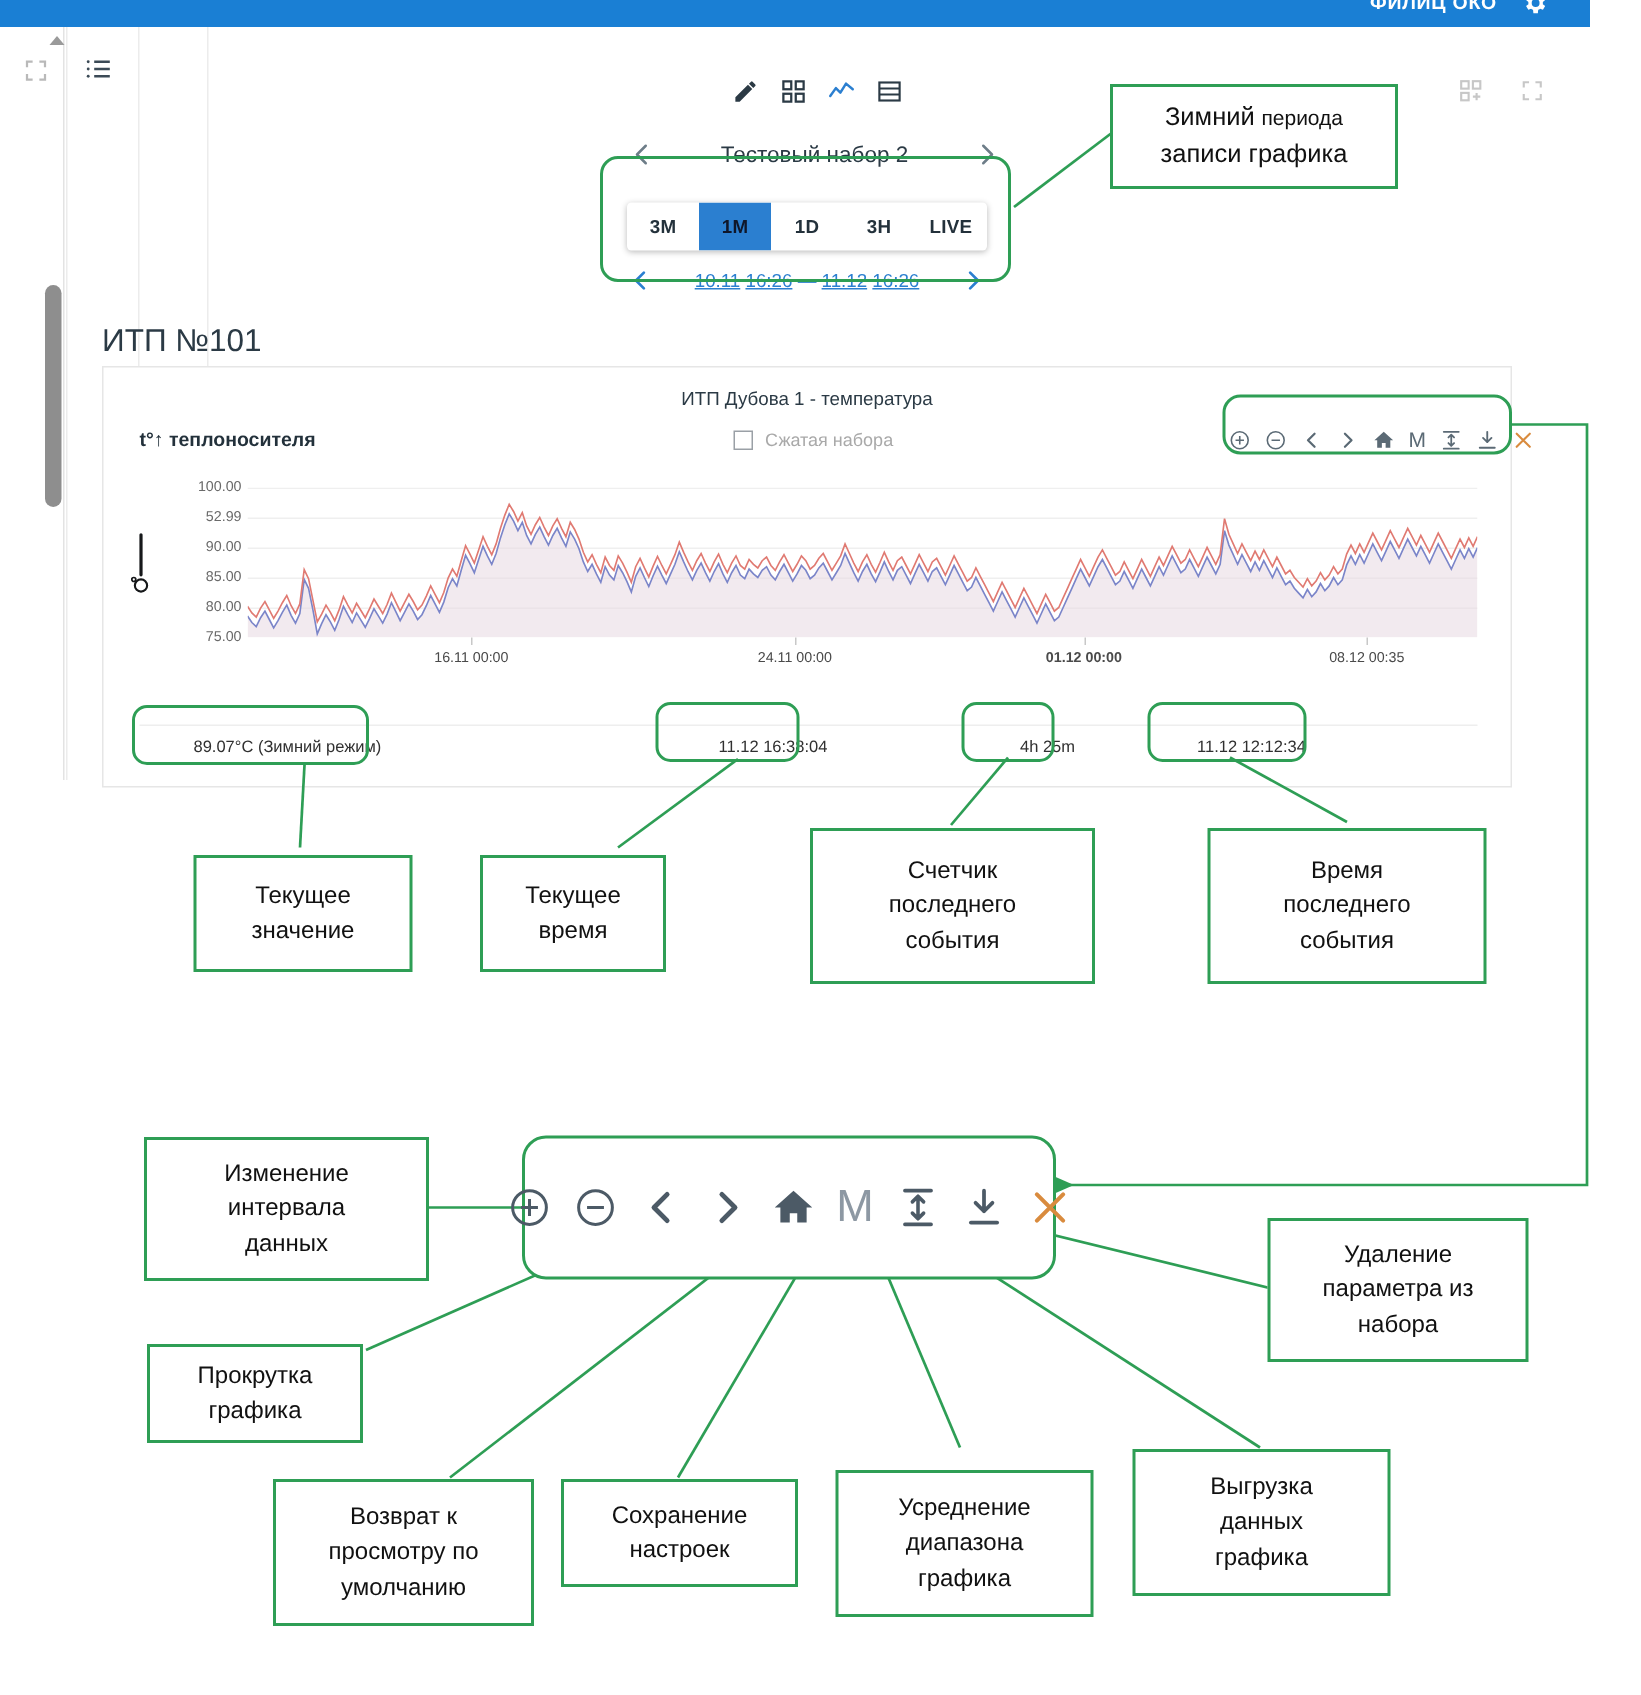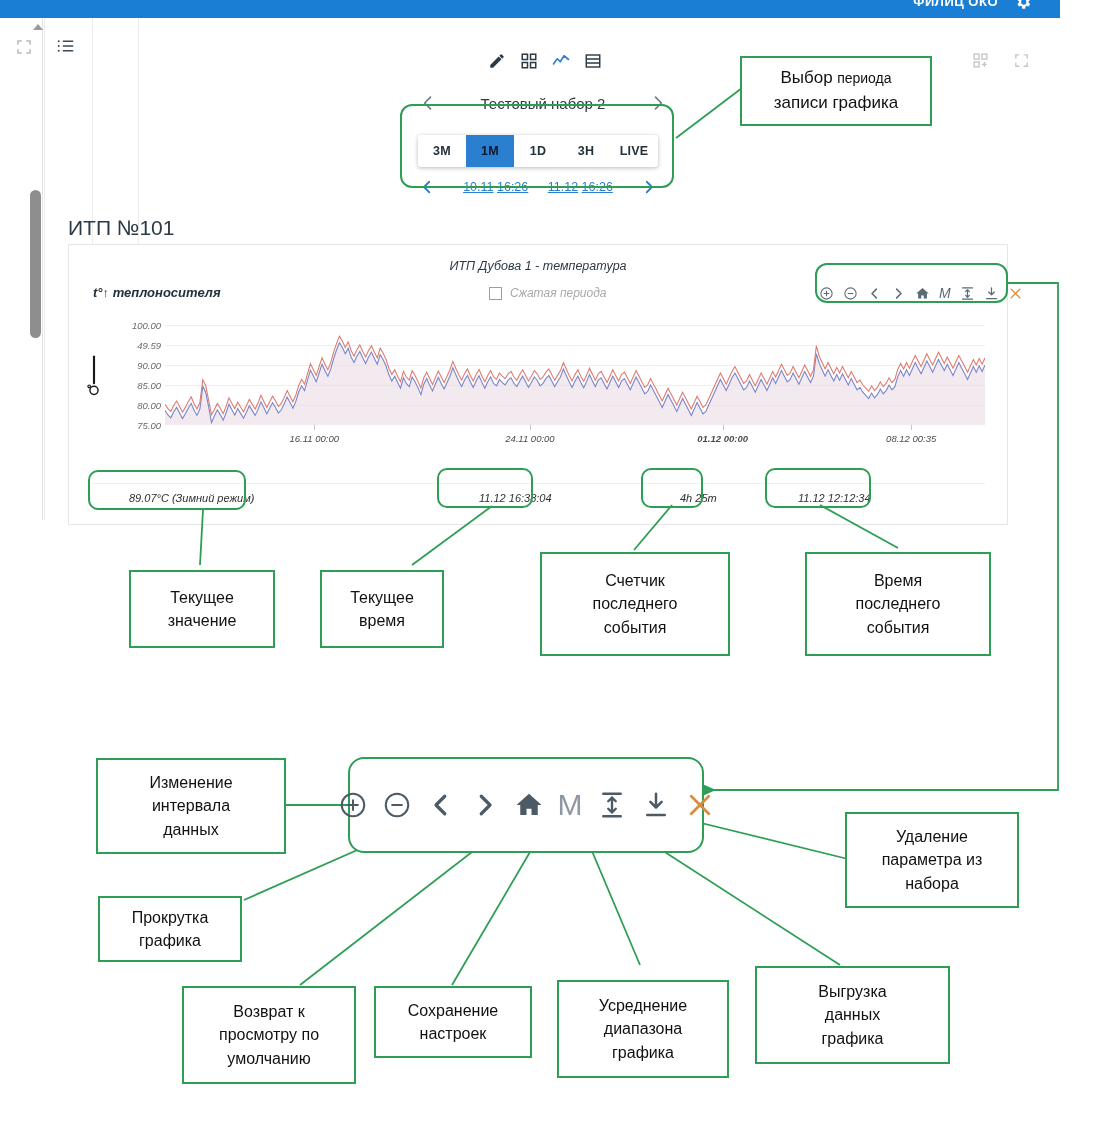--- a/index.html
+++ b/index.html
@@ -83,21 +83,21 @@
   }
   .range-row .chev { width:18px; height:20px; color:#2b7fd0; }
   .range-txt { font-size:12.5px; color:#2b7fd0; white-space:nowrap; }
   .range-txt span.u { text-decoration:underline; }
 
   
   .page-title { position:absolute; left:68px; top:198px; font-size:21px; color:#2b3a45; }
 
   
   .card { position:absolute; left:68px; top:226px; width:940px; height:281px;
-          background:#ffffff; border:1px solid #e6e6e6;font-style:italic; }
+          background:#ffffff; border:1px solid #e6e6e6; }
   .card-title { position:absolute; left:0; right:0; top:14px; text-align:center;
                 font-size:12.5px; color:#2b3a45; }
   .series-label { position:absolute; left:24px; top:40px; font-size:13px; font-weight:700; color:#23313b; }
   .compressed { position:absolute; left:420px; top:41px; display:flex; align-items:center; gap:8px; }
   .cb { width:13px;height:13px;border:1.6px solid #9aa0a6; background:#fff; }
   .compressed-lbl { font-size:12px; color:#a9a9a9; }
 
   .chart-toolbar {
     position:absolute; left:750px; top:34px; height:28px;
     display:flex; align-items:center; gap:9px;
@@ -270,21 +270,21 @@
     </div>
 
     <div class="page-title">ИТП №101</div>
 
     <div class="card">
       <div class="card-title">ИТП Дубова 1 - температура</div>
       <div class="series-label">t°↑ теплоносителя</div>
 
       <div class="compressed">
         <div class="cb"></div>
-        <div class="compressed-lbl">Сжатая периода</div>
+        <div class="compressed-lbl">Сжатая набора</div>
       </div>
 
       <div class="chart-toolbar">
         <div class="ci">
           <svg viewBox="0 0 24 24" fill="none" stroke="currentColor" stroke-width="1.7" width="15" height="15">
               <circle cx="12" cy="12" r="9"></circle>
               <path d="M12 7.5v9M7.5 12h9"></path>
             </svg>
         </div>
         <div class="ci">
@@ -333,21 +333,21 @@
             <path d="M10 4v30" stroke-width="2.4" stroke-linecap="round"></path>
             <circle cx="10" cy="42" r="4.6" stroke-width="1.6"></circle>
             <circle cx="4.6" cy="37.5" r="1.5" stroke-width="1.3"></circle>
           </svg>
         </div>
         <div class="ylabels" id="ylabels">
             <div style="top: 100px;">75.00</div>
             <div style="top: 80px;">80.00</div>
             <div style="top: 60px;">85.00</div>
             <div style="top: 40px;">90.00</div>
-            <div style="top: 20px;">49.59</div>
+            <div style="top: 20px;">52.99</div>
             <div style="top: 0px;">100.00</div>
           </div>
         <div class="plot" id="plot">
             <div class="gridline" style="top: 80px;"></div>
             <div class="gridline" style="top: 60px;"></div>
             <div class="gridline" style="top: 40px;"></div>
             <div class="gridline" style="top: 20px;"></div>
             <div class="gridline" style="top: 0px;"></div>
             <svg width="100%" height="100" viewBox="0 0 820 100" preserveAspectRatio="none" style="position: absolute; left: 0px; top: 0px;">
               <polygon points="0,100 0.00,85.60 2.91,90.00 5.82,92.80 8.72,86.80 11.63,82.40 14.54,88.00 17.45,93.60 20.35,88.80 23.26,83.20 26.17,78.40 29.08,85.20 31.99,90.40 34.89,84.00 37.80,61.20 40.71,67.20 43.62,81.60 46.52,97.60 49.43,90.80 52.34,84.80 55.25,89.60 58.16,95.20 61.06,88.00 63.97,79.20 66.88,84.80 69.79,90.00 72.70,83.60 75.60,88.40 78.51,93.20 81.42,87.20 84.33,80.80 87.23,85.60 90.14,90.40 93.05,84.40 95.96,76.80 98.87,82.80 101.77,88.80 104.68,83.20 107.59,77.60 110.50,82.40 113.40,88.00 116.31,84.80 119.22,78.80 122.13,72.00 125.04,77.60 127.94,83.20 130.85,76.40 133.76,66.80 136.67,60.80 139.57,65.60 142.48,55.20 145.39,45.20 148.30,50.80 151.21,56.80 154.11,48.00 157.02,39.20 159.93,45.60 162.84,51.20 165.74,44.00 168.65,33.60 171.56,24.80 174.47,17.60 177.38,22.40 180.28,28.80 183.19,23.20 186.10,32.00 189.01,37.60 191.91,31.20 194.82,26.40 197.73,32.80 200.64,38.40 203.55,32.00 206.45,27.20 209.36,33.60 212.27,39.20 215.18,29.60 218.09,34.40 220.99,40.80 223.90,49.60 226.81,56.00 229.72,51.20 232.62,57.60 235.53,63.20 238.44,52.80 241.35,58.40 244.26,61.60 247.16,52.00 250.07,56.80 252.98,62.80 255.89,69.60 258.79,59.20 261.70,53.60 264.61,60.00 267.52,66.00 270.43,58.80 273.33,52.40 276.24,58.40 279.15,64.00 282.06,57.60 284.96,51.20 287.87,42.80 290.78,49.60 293.69,56.00 296.60,61.60 299.50,55.20 302.41,50.40 305.32,56.80 308.23,62.40 311.13,56.00 314.04,50.80 316.95,57.60 319.86,63.20 322.77,56.80 325.67,52.00 328.58,58.40 331.49,60.80 334.40,54.40 337.30,57.60 340.21,60.00 343.12,55.20 346.03,52.80 348.94,58.40 351.84,61.60 354.75,56.00 357.66,51.20 360.57,56.80 363.48,62.40 366.38,57.60 369.29,52.00 372.20,55.20 375.11,60.80 378.01,58.40 380.92,53.60 383.83,50.40 386.74,56.00 389.65,61.60 392.55,56.80 395.46,52.00 398.37,44.00 401.28,50.40 404.18,56.80 407.09,62.40 410.00,56.00 412.91,51.20 415.82,57.60 418.72,62.80 421.63,56.40 424.54,49.60 427.45,56.00 430.35,61.60 433.26,55.20 436.17,52.80 439.08,58.40 441.99,64.00 444.89,57.60 447.80,51.20 450.71,56.80 453.62,62.40 456.52,56.00 459.43,53.60 462.34,59.20 465.25,64.80 468.16,58.40 471.06,52.00 473.97,57.60 476.88,63.20 479.79,68.80 482.70,66.40 485.60,60.00 488.51,65.60 491.42,71.20 494.33,76.80 497.23,82.40 500.14,76.00 503.05,69.60 505.96,75.20 508.87,80.80 511.77,86.40 514.68,80.00 517.59,73.60 520.50,79.20 523.40,84.80 526.31,90.40 529.22,84.00 532.13,77.60 535.04,83.20 537.94,88.80 540.85,86.40 543.76,80.00 546.67,73.60 549.57,67.20 552.48,60.80 555.39,54.40 558.30,60.00 561.21,65.60 564.11,59.20 567.02,52.80 569.93,48.00 572.84,53.60 575.74,59.20 578.65,64.80 581.56,62.40 584.47,56.00 587.38,61.60 590.28,67.20 593.19,60.80 596.10,54.40 599.01,60.00 601.91,65.60 604.82,59.20 607.73,52.80 610.64,58.40 613.55,52.00 616.45,45.60 619.36,51.20 622.27,56.80 625.18,54.40 628.09,48.00 630.99,53.60 633.90,59.20 636.81,52.80 639.72,46.40 642.62,52.00 645.53,57.60 648.44,51.20 651.35,28.80 654.26,38.40 657.16,44.80 660.07,51.20 662.98,44.80 665.89,50.40 668.79,56.00 671.70,49.60 674.61,55.20 677.52,48.80 680.43,54.40 683.33,60.00 686.24,53.60 689.15,59.20 692.06,64.80 694.96,62.40 697.87,67.20 700.78,70.40 703.69,73.60 706.60,68.00 709.50,72.80 712.41,69.60 715.32,64.00 718.23,68.80 721.13,65.60 724.04,60.00 726.95,64.80 729.86,61.60 732.77,51.60 735.67,45.60 738.58,51.20 741.49,44.80 744.40,50.40 747.30,44.00 750.21,37.60 753.12,43.20 756.03,48.80 758.94,42.40 761.84,36.00 764.75,41.60 767.66,47.20 770.57,40.80 773.48,34.40 776.38,40.00 779.29,45.60 782.20,39.20 785.11,44.80 788.01,50.40 790.92,44.00 793.83,37.60 796.74,43.20 799.65,48.80 802.55,54.40 805.46,48.00 808.37,41.60 811.28,47.20 814.18,40.80 817.09,46.40 820.00,40.00 820,100" fill="#e8d8e2" opacity="0.55"></polygon>
@@ -407,21 +407,21 @@
     <path d="M840 965 L612 818"></path>
 
     <path d="M852 860 L648 810"></path>
   </g>
 </svg>
 
 <div>
 
   <div class="abox text" style="left:740px; top:56px; width:192px; height:70px;">
     <div>
-      <span style="font-size:17px">Выбор</span>
+      <span style="font-size:17px">Зимний</span>
       <span style="font-size:14px">периода</span>
       <div style="font-size:17px">записи графика</div>
     </div>
   </div>
 
   <div class="abox rounded" style="left:400px; top:104px; width:274px; height:84px;"></div>
 
   <div class="abox rounded" style="left:815px; top:263px; width:193px; height:40px;"></div>
 
   <div class="abox sm" style="left:88px; top:470px; width:158px; height:40px;"></div>
@@ -477,20 +477,20 @@
   <div class="abox text" style="left:98px; top:896px; width:144px; height:66px; white-space:pre-line;">Прокрутка
 графика</div>
   <div class="abox text" style="left:182px; top:986px; width:174px; height:98px; white-space:pre-line;">Возврат к
 просмотру по
 умолчанию</div>
   <div class="abox text" style="left:374px; top:986px; width:158px; height:72px; white-space:pre-line;">Сохранение
 настроек</div>
   <div class="abox text" style="left:557px; top:966px; width:172px; height:98px; white-space:pre-line;margin-top:14px;">Усреднение
 диапазона
 графика</div>
-  <div class="abox text" style="left:755px; top:966px; width:195px; height:98px; white-space:pre-line;">Выгрузка
+  <div class="abox text" style="left:755px; top:966px; width:172px; height:98px; white-space:pre-line;">Выгрузка
 данных
 графика</div>
   <div class="abox text" style="left:845px; top:812px; width:174px; height:96px; white-space:pre-line;">Удаление
 параметра из
 набора</div>
 
 </div>
 
 </body></html>

